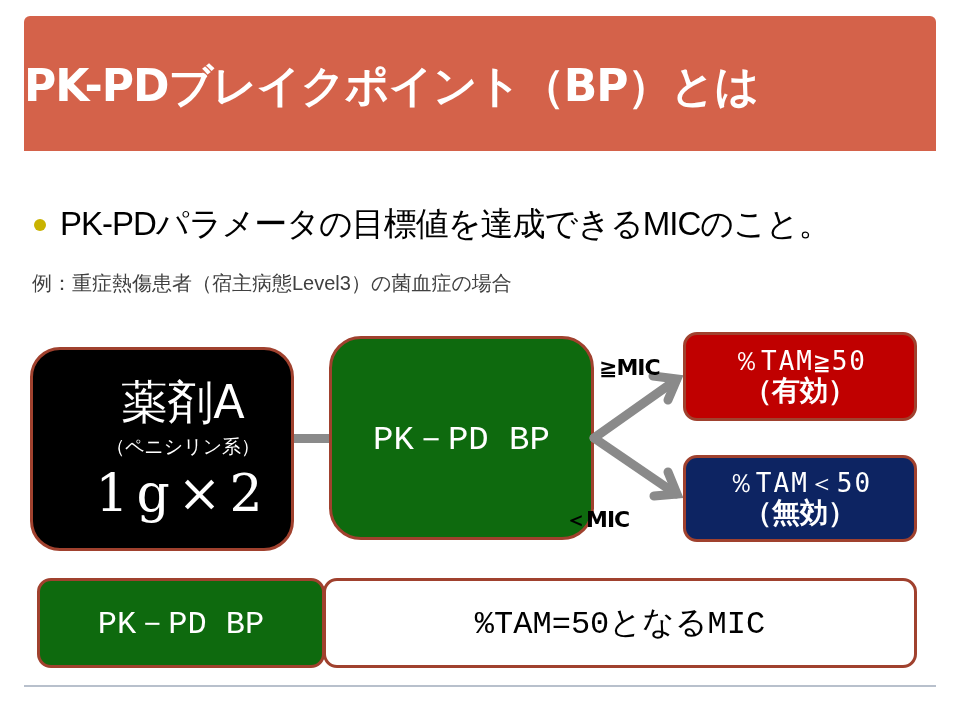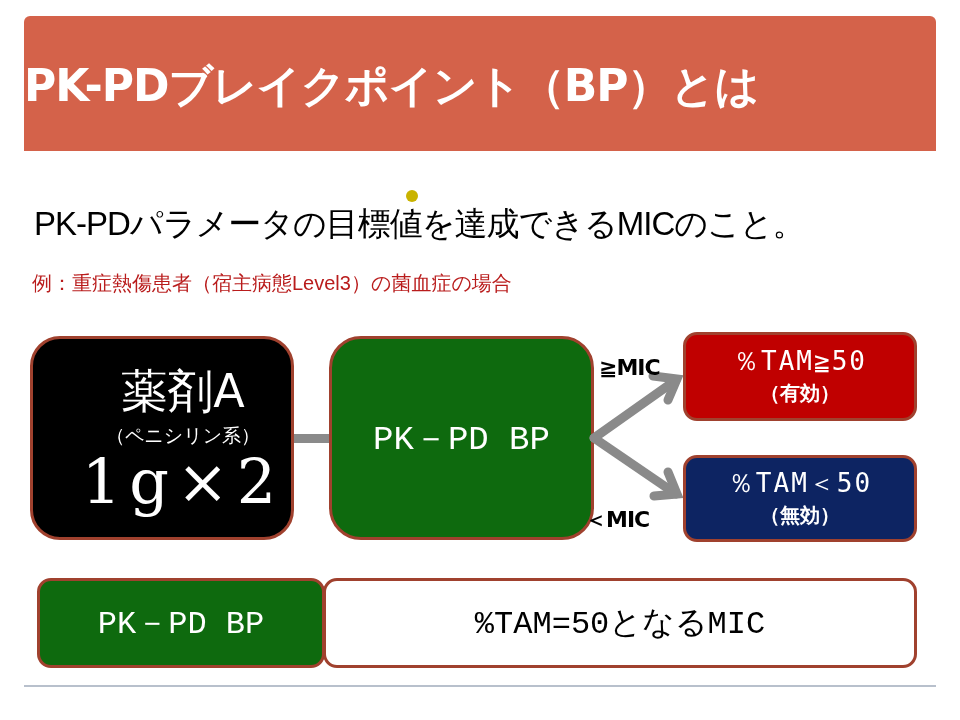--- a/index.html
+++ b/index.html
@@ -3,42 +3,42 @@
 <meta charset="utf-8">
 <style>
   html, body { margin:0; padding:0; }
   body { width:960px; height:720px; background:#ffffff; position:relative; overflow:hidden;
          font-family: "DejaVu Sans", sans-serif; }
   .banner { position:absolute; left:24px; top:16px; width:912px; height:135px;
             background:#d4624a; border-radius:6px 6px 0 0;
             display:flex; align-items:center; justify-content:flex-start; }
   .banner-title { color:#ffffff; font-size:44px; font-weight:bold; letter-spacing:-1px;
                   font-family:"DejaVu Sans", sans-serif; margin-top:6px; }
-  .bullet-row { position:absolute; left:34px; top:190px; display:flex; align-items:center;flex-direction:column; }
+  .bullet-row { position:absolute; left:34px; top:202px; display:flex; align-items:center; }
   .bullet-dot { width:12px; height:12px; border-radius:50%; background:#c9b300; margin-right:14px; }
   .bullet-text { font-size:33px; color:#000; font-family:"Liberation Sans", sans-serif; letter-spacing:-1px; }
-  .example { position:absolute; left:32px; top:270px; font-size:20px; color:#b91c1c;
+  .example { position:absolute; left:32px; top:270px; font-size:20px; color:#404040;
              font-family:"Liberation Sans", sans-serif; }
   .box { position:absolute; border:3px solid #a0412e; box-sizing:border-box;
          display:flex; flex-direction:column; align-items:center; justify-content:center;
          color:#fff; font-family:"Liberation Mono", "DejaVu Sans Mono", monospace; }
-  .drug-box { left:30px; top:336px; width:264px; height:204px; background:#000; border-radius:30px;padding-left:42px; }
+  .drug-box { left:30px; top:347px; width:264px; height:204px; background:#000; border-radius:30px;padding-left:42px; }
   .drug-name { font-size:46px; line-height:56px; font-family:"DejaVu Sans", sans-serif; }
   .drug-class { font-size:19px; line-height:32px; font-family:"DejaVu Sans", sans-serif; }
-  .drug-dose { font-size:62px; line-height:62px; letter-spacing:8px; font-family:"DejaVu Serif", serif; }
+  .drug-dose { font-size:52px; line-height:62px; letter-spacing:8px; font-family:"DejaVu Serif", serif; }
   .connector { position:absolute; left:294px; top:434px; width:36px; height:9px; background:#8a8a8a; }
   .bp-box { left:329px; top:336px; width:265px; height:204px; background:#0e6a0e; border-radius:32px; }
   .bp-label { font-size:34px; font-family:"Liberation Mono", monospace; }
   .cond { position:absolute; font-size:22px; font-weight:bold; color:#000;
           font-family:"DejaVu Sans", sans-serif; letter-spacing:-1px;text-align:center; }
   .cond-ge { left:599px; top:355px; }
-  .cond-lt { left:585px; top:505px; }
+  .cond-lt { left:565px; top:505px; }
   .result { left:683px; width:234px; border-radius:14px; font-family:"DejaVu Sans Mono", monospace; }
   .result-line1 { font-size:26px; line-height:32px; letter-spacing:2px; }
-  .result-line2 { font-size:20px; line-height:32px; font-weight:bold; font-family:Liberation Serif, serif; }
+  .result-line2 { font-size:28px; line-height:32px; font-weight:bold; font-family:Liberation Mono, monospace; }
   .res-eff { top:332px; height:89px; background:#c00000; }
   .res-ineff { top:455px; height:87px; background:#0d2462; }
   .def-term { left:37px; top:578px; width:288px; height:90px; background:#0e6a0e; border-radius:14px; }
   .def-term-label { font-size:32px; font-family:"Liberation Mono", monospace; }
   .def-desc { left:323px; top:578px; width:594px; height:90px; background:#fff; border-radius:14px; color:#000;justify-content:center; }
   .def-desc-label { font-size:32px; font-family:"Liberation Mono", monospace; }
   .divider { position:absolute; left:24px; top:685px; width:912px; height:2px; background:#b8c0cc; }
   svg.arrows { position:absolute; left:0; top:0; }
 </style>
 </head>

